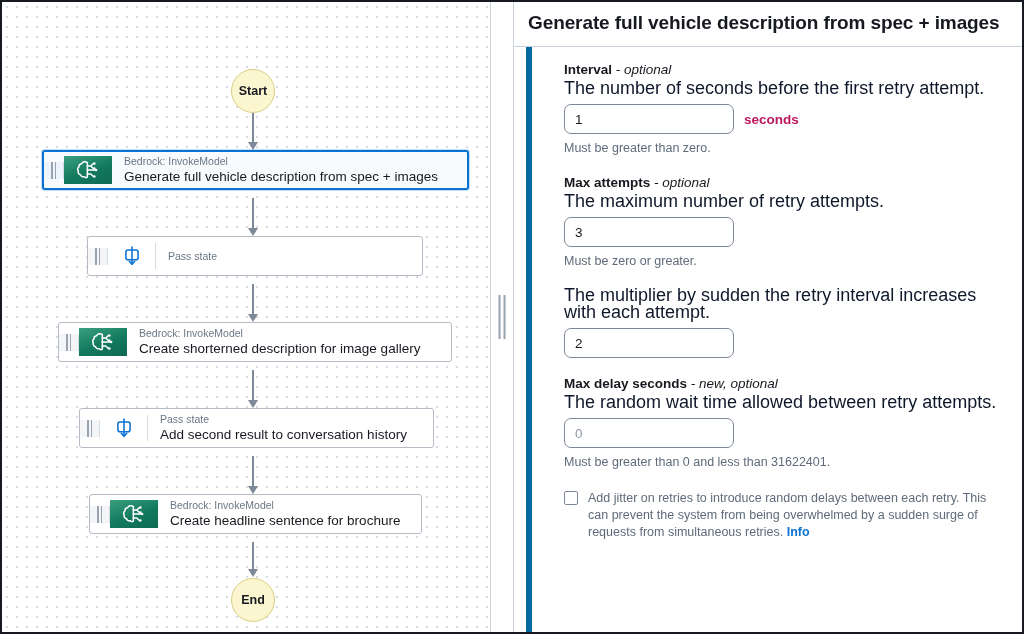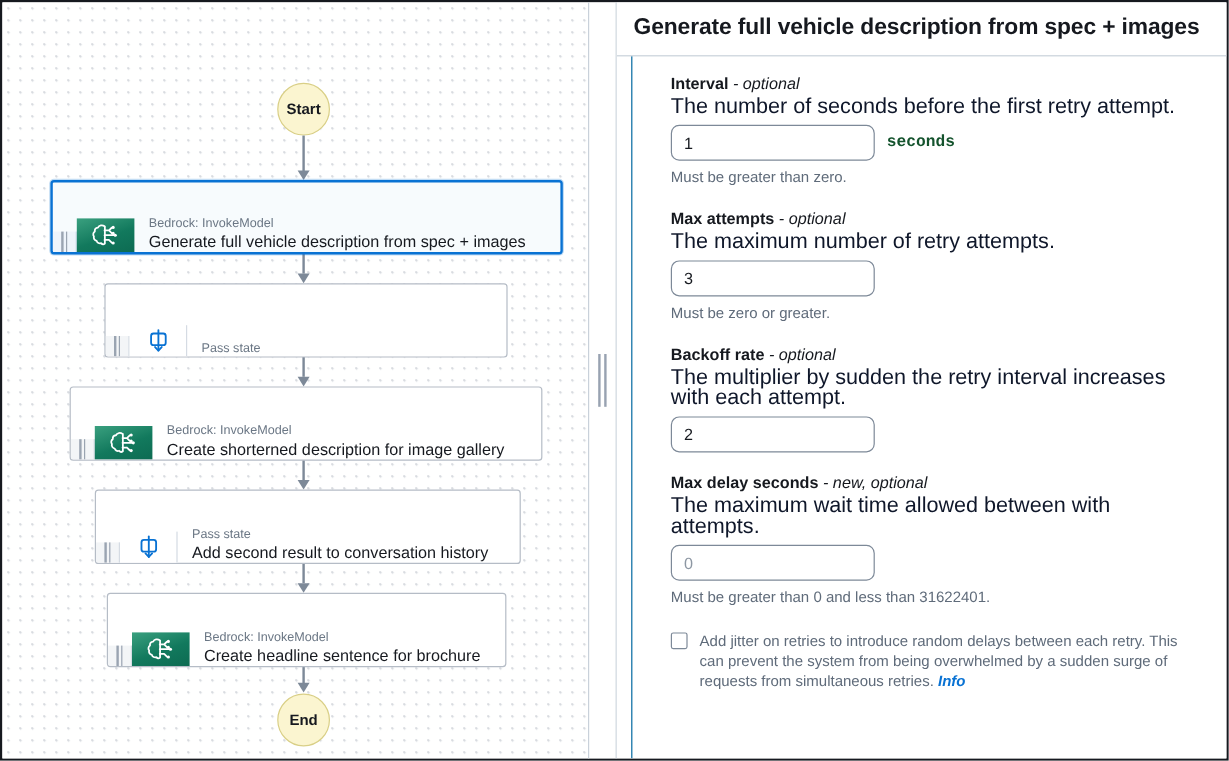--- a/index.html
+++ b/index.html
@@ -51,22 +51,22 @@
     position: absolute;
     width: 0; height: 0;
     border-left: 5.5px solid transparent;
     border-right: 5.5px solid transparent;
     border-top: 8px solid #7d8998;
   }
 
   .node {
     position: absolute;
     display: flex;
-    align-items: flex-end;
-    height: 62px;
+    align-items: center;
+    height: 40px;
     background: #ffffff;
     border: 1px solid #b5bcc6;
     border-radius: 3px;
     overflow: hidden;
   }
   .node.selected {
     border: 2px solid #0972d3;
     background: #f7fbfd;
     box-shadow: 0 0 0 1px rgba(9,114,211,0.25);
   }
@@ -175,21 +175,21 @@
   }
   #collapse-chevron {
     font-size: 20px; color: #16191f; line-height: 16px;
     padding: 0 4px; cursor: pointer; font-weight: 400;
   }
 
   #panel-body {
     flex: 1 1 auto;
     overflow: hidden;
     padding: 14px 18px 0 32px;
-    border-left: 1px solid #0369a1;
+    border-left: 6px solid #0369a1;
     margin-left: 12px;
   }
 
   .field { margin-bottom: 17px; }
   .field-label {
     font-size: 13.5px; color: #16191f; font-weight: 700; line-height: 18px;
   }
   .field-label em { font-weight: 400; font-style: italic; }
   .field-desc {
     font-size: 18px; color: #0f172a; line-height: 17px; margin-top: 1px;
@@ -200,39 +200,39 @@
     border: 1px solid #7d8998;
     border-radius: 7px;
     padding: 0 10px;
     font-size: 13.5px;
     color: #16191f;
     font-family: "Liberation Sans", sans-serif;
     background: #ffffff;
     outline: none;
   }
   .text-input::placeholder { color: #8d97a3; }
-  .unit { font-size: 13.5px; color: #14532d; font-weight: 700; font-family: Liberation Mono, monospace; }
+  .unit { font-size: 13.5px; color: #be185d; font-weight: 700; }
   .constraint {
     font-size: 12.5px; color: #5f6b7a; line-height: 17px; margin-top: 6px;
   }
 
   .checkbox-field { display: flex; gap: 10px; margin-top: 2px; }
   .checkbox {
     width: 14px; height: 14px; flex: none;
     border: 1.6px solid #7d8998; border-radius: 2px;
     background: #ffffff; margin-top: 3px; cursor: pointer;
   }
   .checkbox-body { flex: 1 1 auto; }
   .checkbox-label { font-size: 13.5px; color: #16191f; font-weight: 700; line-height: 18px; }
   .checkbox-label em { font-weight: 400; font-style: italic; }
   .checkbox-desc {
     font-size: 12.5px; color: #5f6b7a; line-height: 17px; margin-top: 2px;
     max-width: 420px;
   }
-  .info-link { color: #0972d3; font-weight: 700; cursor: pointer; font-style: italic; }
+  .info-link { color: #0972d3; font-weight: 700; cursor: pointer; }
 </style>
 </head>
 <body>
 
 <div id="app">
 
   <div id="canvas-pane">
 
     <div class="terminal-node" style="left:229px; top:67px;align-items:center;">
       <span>Start</span>
@@ -387,30 +387,29 @@
       <div class="field">
         <div class="field-label"><span>Max attempts</span><em> - optional</em></div>
         <div class="field-desc">The maximum number of retry attempts.</div>
         <div class="input-row">
           <input class="text-input" type="text" value="3" style="">
         </div>
         <div class="constraint">Must be zero or greater.</div>
       </div>
 
       <div class="field">
-        <div class="field-label"><span>Backoff rate</span><em> - optional</em></div>
         <div class="field-desc">The multiplier by sudden the retry interval increases with each attempt.</div>
         <div class="input-row">
           <input class="text-input" type="text" value="2" style="">
         </div>
       </div>
 
       <div class="field">
         <div class="field-label"><span>Max delay seconds</span><em> - new, optional</em></div>
-        <div class="field-desc">The maximum wait time allowed between with attempts.</div>
+        <div class="field-desc">The random wait time allowed between retry attempts.</div>
         <div class="input-row">
           <input class="text-input" type="text" placeholder="0" style="">
         </div>
         <div class="constraint">Must be greater than 0 and less than 31622401.</div>
       </div>
 
       <div class="checkbox-field">
         <div class="checkbox"></div>
         <div class="checkbox-body">
           <div class="checkbox-desc"><span>Add jitter on retries to introduce random delays between each retry. This can prevent the system from being overwhelmed by a sudden surge of requests from simultaneous retries. </span><span class="info-link">Info</span></div>

